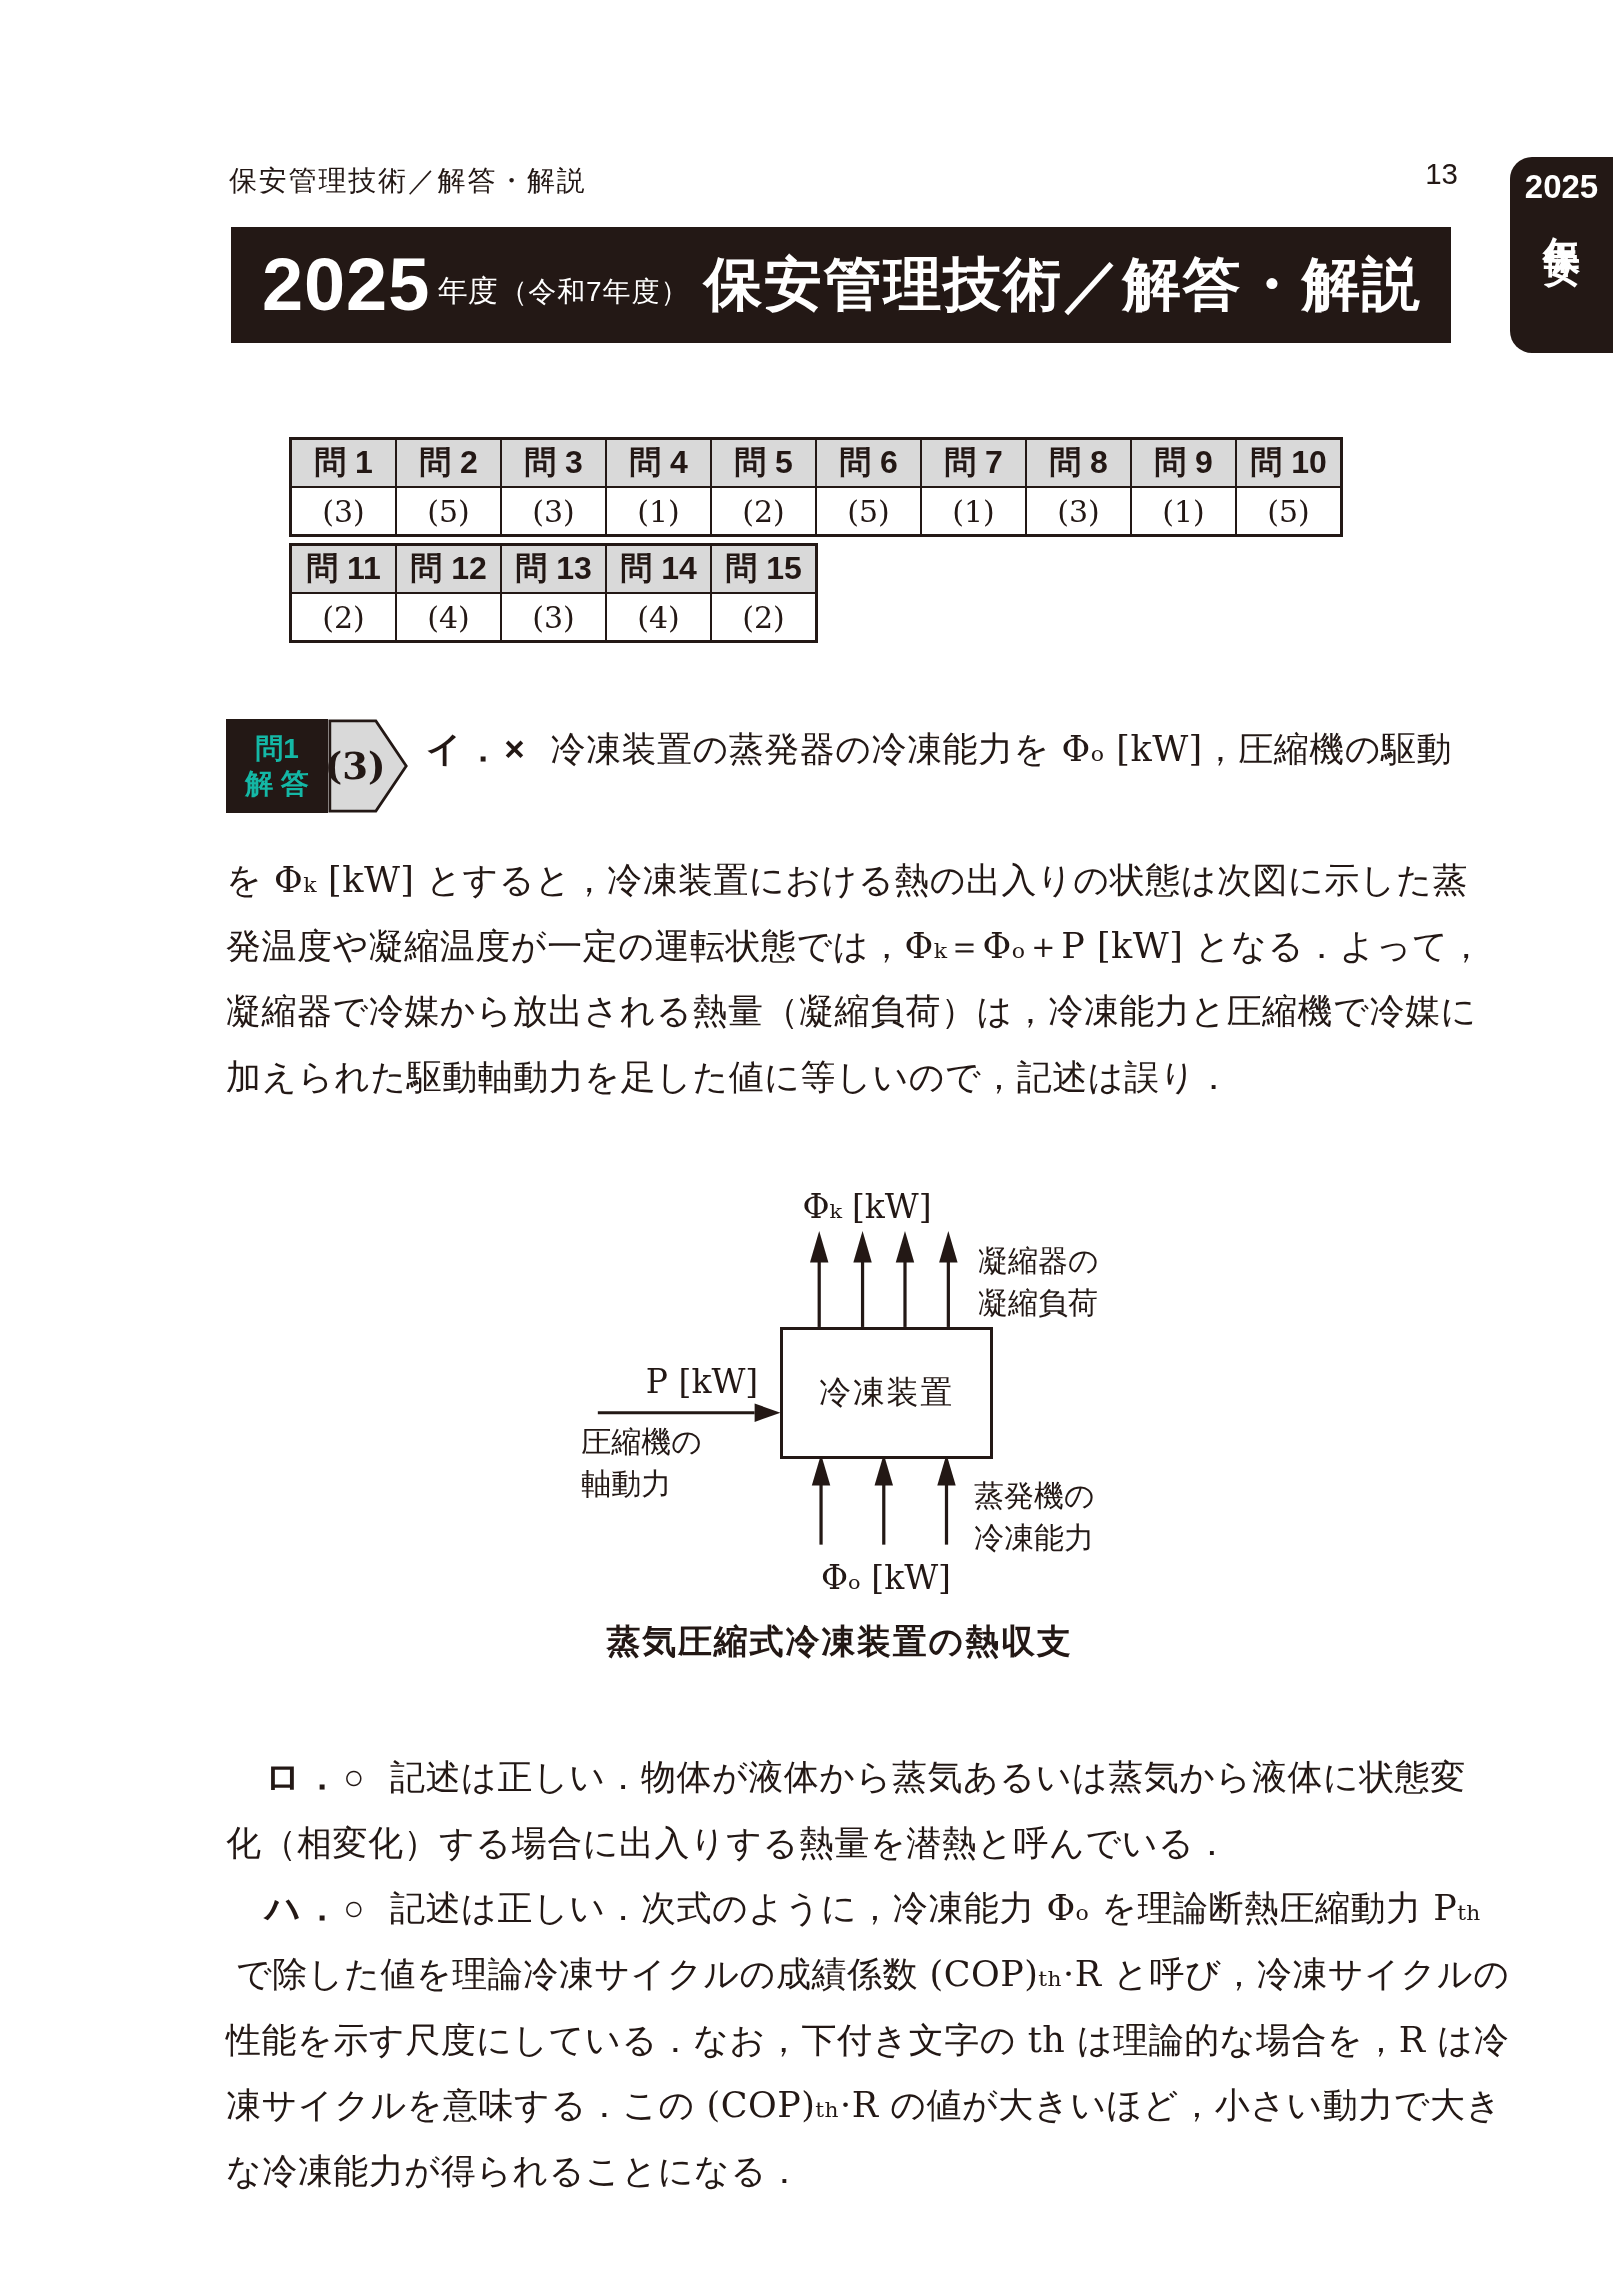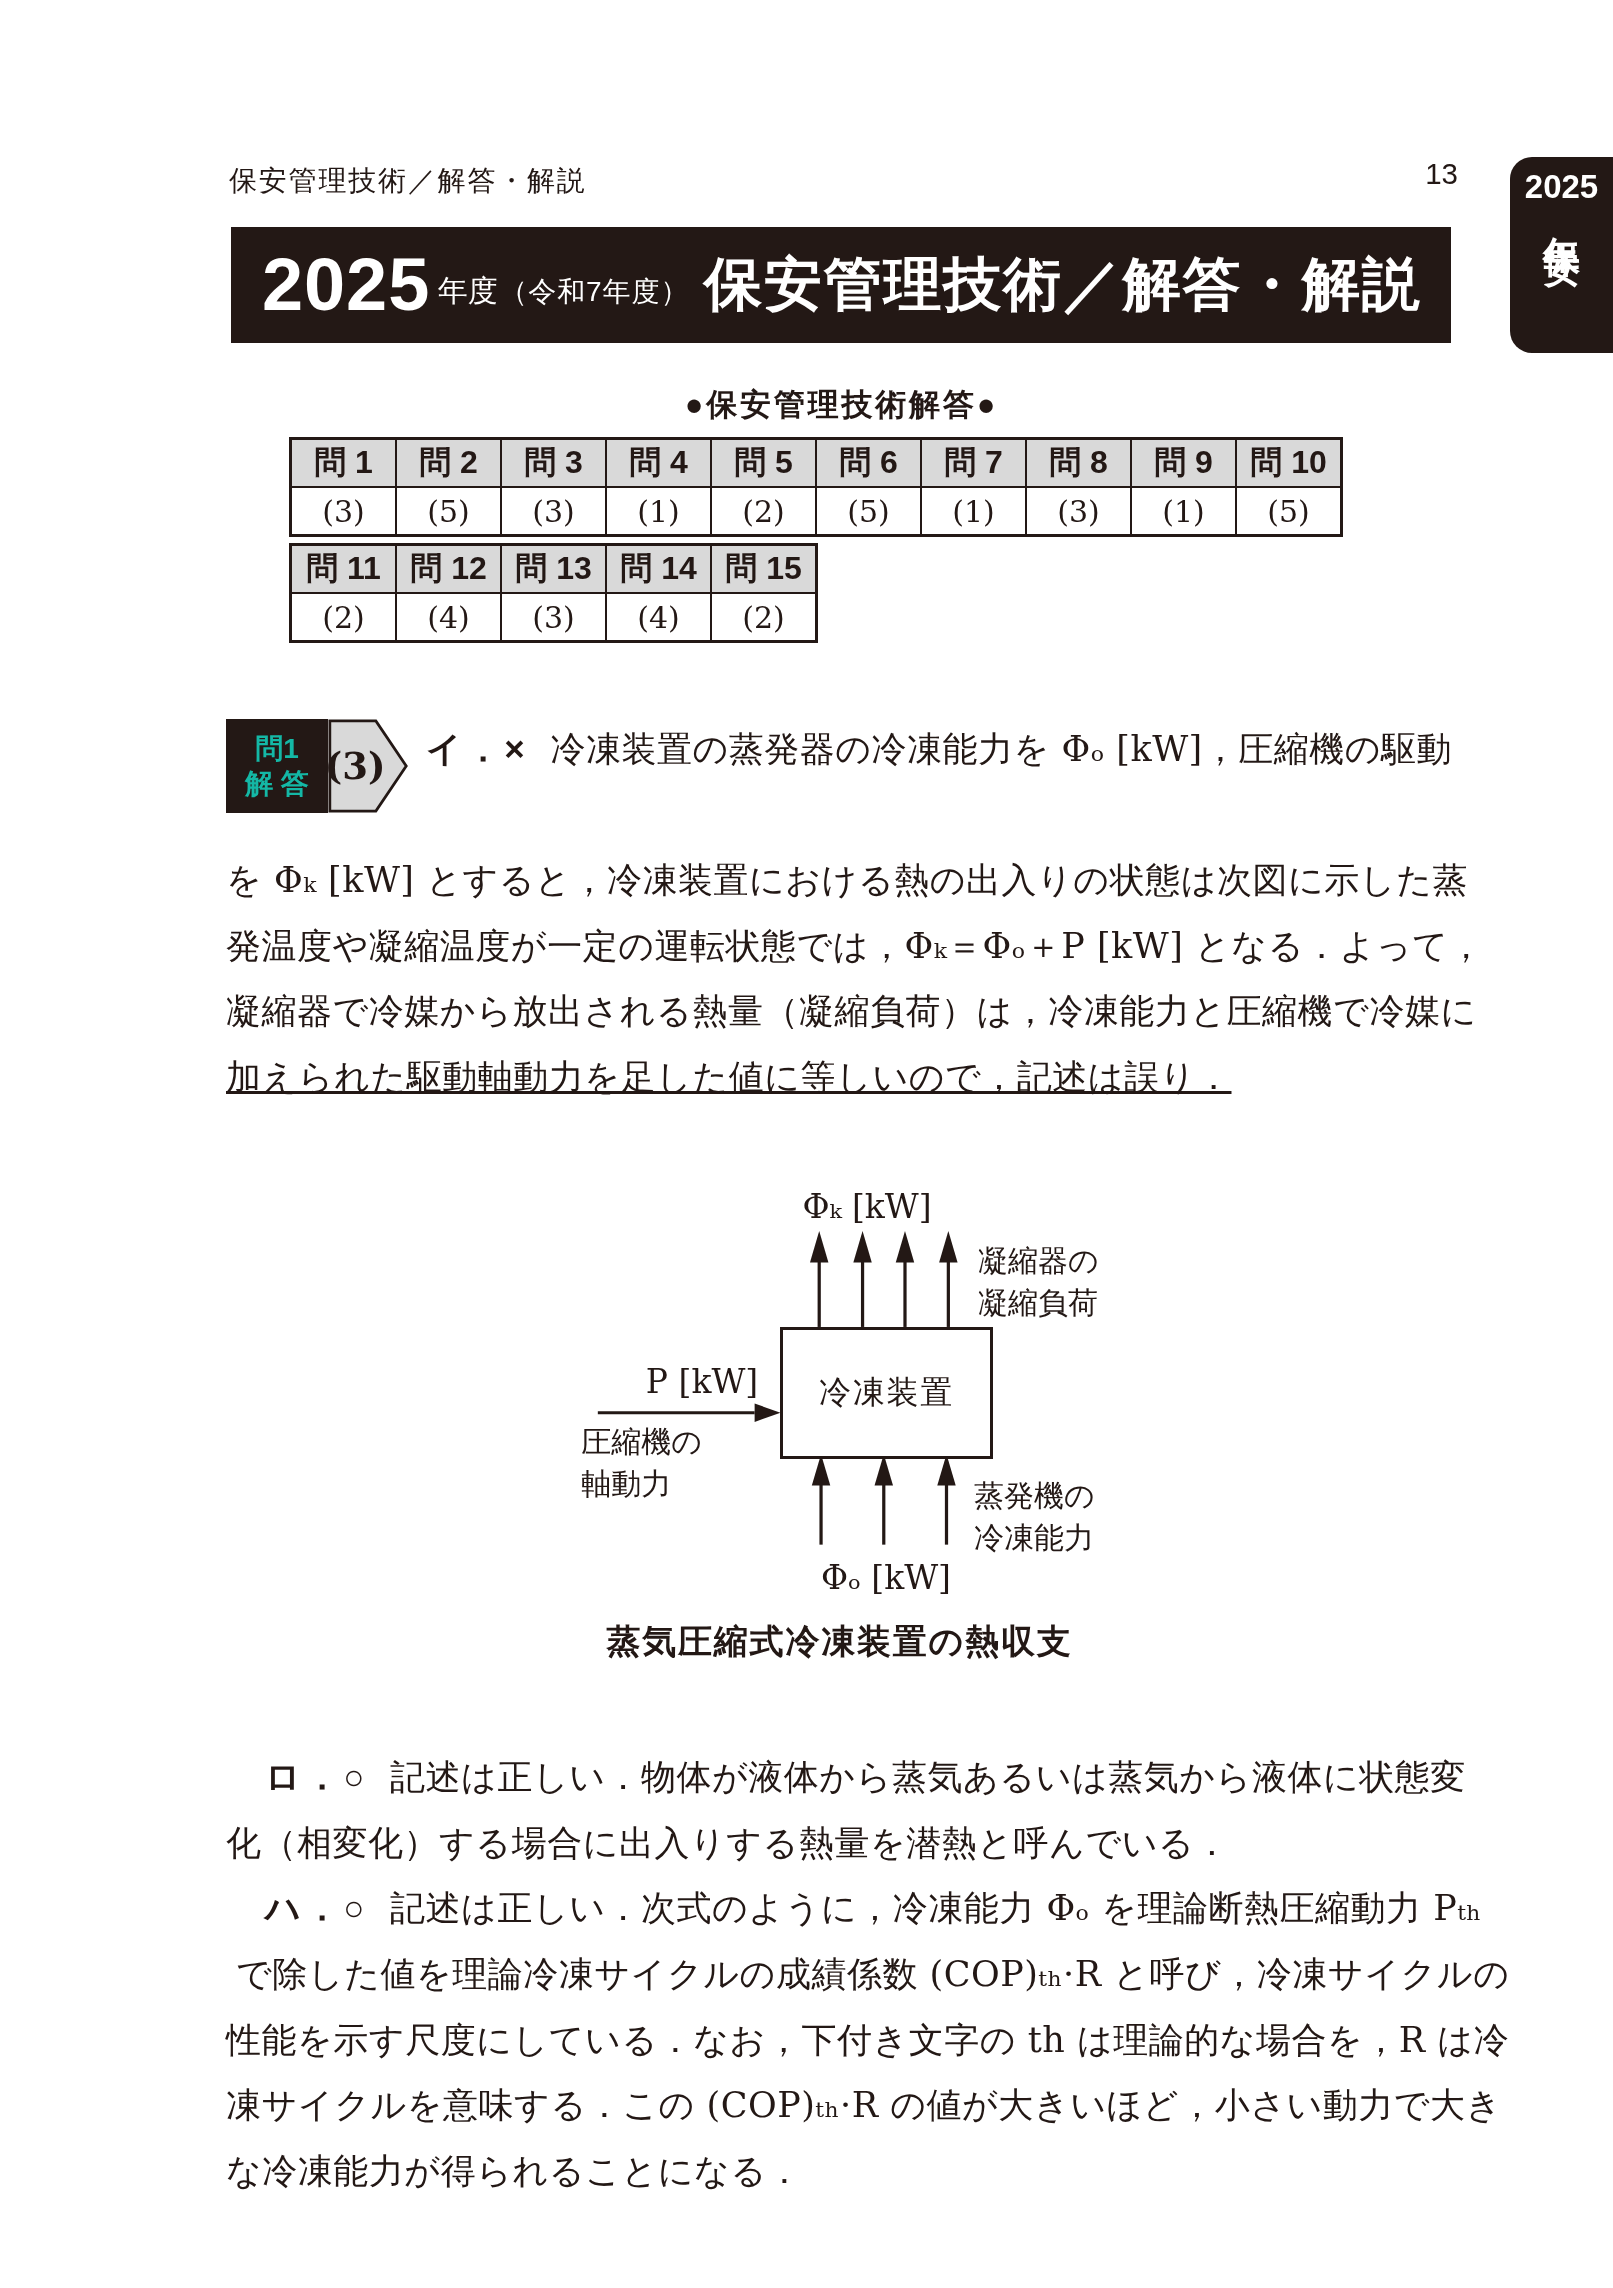--- a/index.html
+++ b/index.html
@@ -129,21 +129,20 @@
     <span class="tab-vert">年保安</span>
   </div>
 
   <div class="banner">
     <span class="b-year">2025</span>
     <span class="b-nendo">年度</span>
     <span class="b-reiwa">（令和7年度）</span>
     <span class="b-title">保安管理技術／解答・解説</span>
   </div>
 
-  <div class="table-title">●保安管理技術解答●</div>
 
   <table class="ans-table" style="left:289px;top:437px;">
     <tbody>
         <tr>
       <td class="hd">問 1</td>
       <td class="hd">問 2</td>
       <td class="hd">問 3</td>
       <td class="hd">問 4</td>
       <td class="hd">問 5</td>
       <td class="hd">問 6</td>
@@ -198,21 +197,21 @@
       <span class="pent-val">(3)</span>
     </div>
   </div>
 
   <div class="tline" style="left:426px;top:727px;">
     <span class="marker">イ．×</span><span>冷凍装置の蒸発器の冷凍能力を Φₒ [kW]，圧縮機の駆動</span>
   </div>
   <div class="tline" style="left:226px;top:858px;">を Φₖ [kW] とすると，冷凍装置における熱の出入りの状態は次図に示した蒸</div>
   <div class="tline" style="left:226px;top:924px;">発温度や凝縮温度が一定の運転状態では，Φₖ＝Φₒ＋P [kW] となる．よって，</div>
   <div class="tline" style="left:226px;top:989px;">凝縮器で冷媒から放出される熱量（凝縮負荷）は，冷凍能力と圧縮機で冷媒に</div>
-  <div class="tline" style="left:226px;top:1055px;text-decoration:underline;">加えられた駆動軸動力を足した値に等しいので，記述は誤り．</div>
+  <div class="tline" style="left:226px;top:1055px;">加えられた駆動軸動力を足した値に等しいので，記述は誤り．</div>
 
   <div class="diagram">
     <svg class="wires" width="535" height="489" viewBox="0 0 580 530">
 
       <line x1="268" y1="156" x2="268" y2="82" stroke="#231815" stroke-width="3.5"></line>
       <polygon points="258,86 278,86 268,52" fill="#231815"></polygon>
       <line x1="315" y1="156" x2="315" y2="82" stroke="#231815" stroke-width="3.5"></line>
       <polygon points="305,86 325,86 315,52" fill="#231815"></polygon>
       <line x1="361" y1="156" x2="361" y2="82" stroke="#231815" stroke-width="3.5"></line>
       <polygon points="351,86 371,86 361,52" fill="#231815"></polygon>

